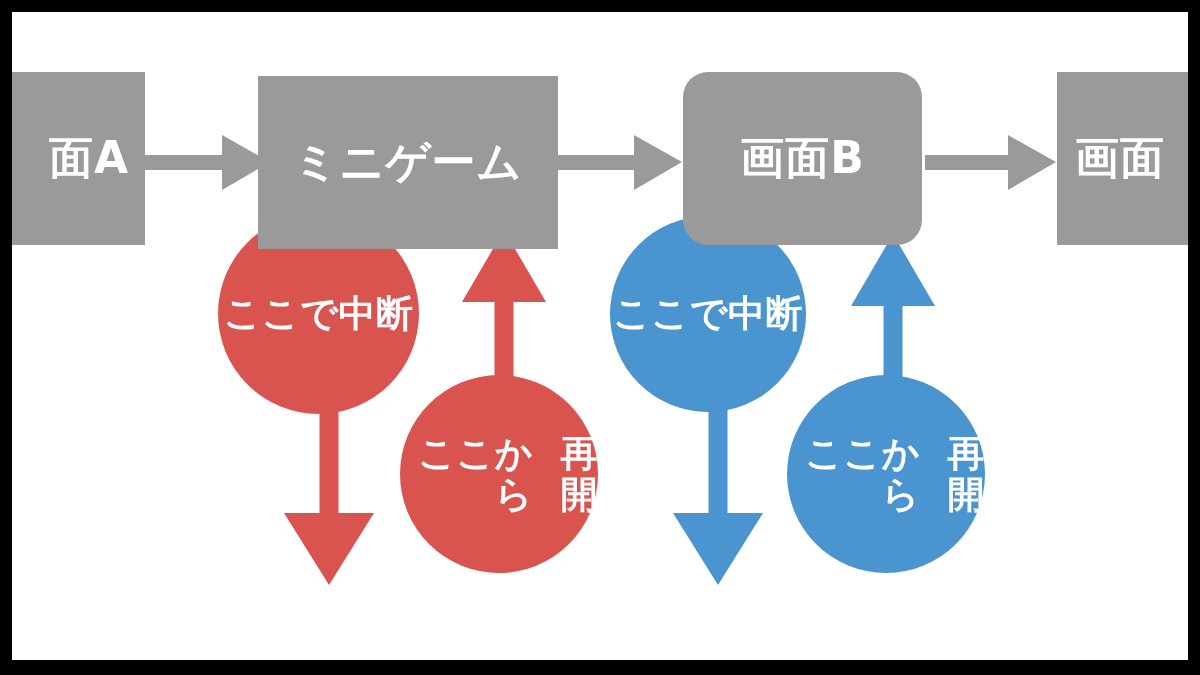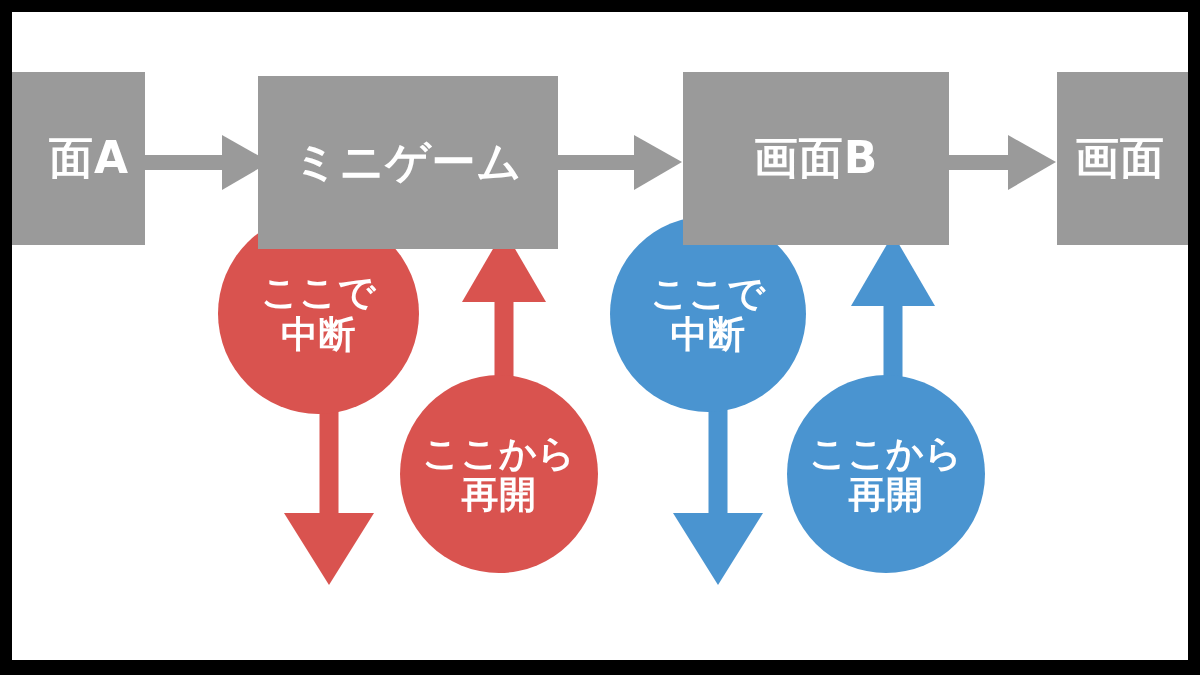--- a/index.html
+++ b/index.html
@@ -62,28 +62,28 @@
     border-top: 27px solid transparent;
     border-bottom: 28px solid transparent;
     border-left: 48px solid #9a9a9a;
   }
 
   
   .callout {
     position: absolute;
     border-radius: 50%;
     display: flex;
-    flex-direction: column;
+    flex-direction: row;
     align-items: center;
     justify-content: center;
     color: #ffffff;
     font-weight: 700;
     font-size: 37px;
     line-height: 1.12;
-    text-align: center;
+    text-align: right;
     letter-spacing: 0.5px;
   }
   .callout.red { background: #d9534f; }
   .callout.blue { background: #4a94d0; }
   .callout .l1, .callout .l2 { display: block; }
 
   
   .v-arrow { position: absolute; }
   .v-arrow .v-shaft {
     position: absolute;
@@ -181,21 +181,21 @@
     </div>
 
     <div class="flow-box layer-boxes" style="left:-110px; top:60px; width:243px; height:173px; justify-content:flex-end; padding-right:16px;">
       <span>面A</span>
     </div>
 
     <div class="flow-box layer-boxes" style="left:246px; top:64px; width:300px; height:173px;">
       <span>ミニゲーム</span>
     </div>
 
-    <div class="flow-box layer-boxes" style="left:671px; top:60px; width:266px; height:173px;">
+    <div class="flow-box layer-boxes" style="left:671px; top:60px; width:239px; height:173px;border-radius:25px;">
       <span>画面B</span>
     </div>
 
     <div class="flow-box layer-boxes" style="left:1045px; top:60px; width:243px; height:173px; justify-content:flex-start; padding-left:18px;">
       <span>画面</span>
     </div>
 
   </div>
 </div>
 

